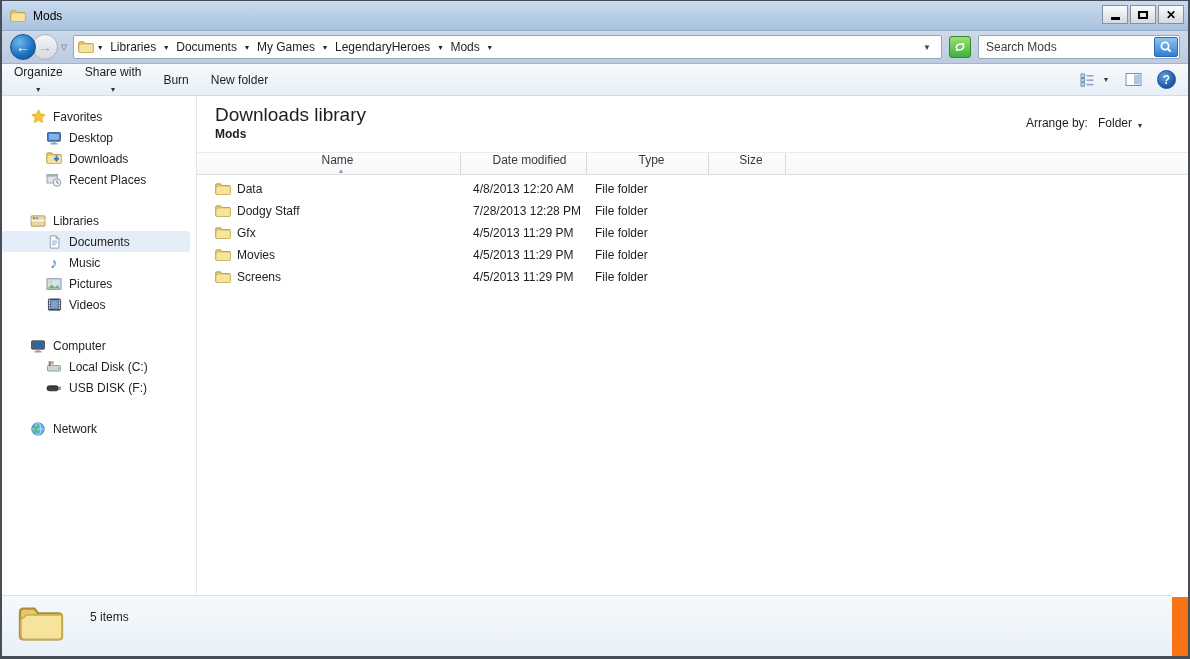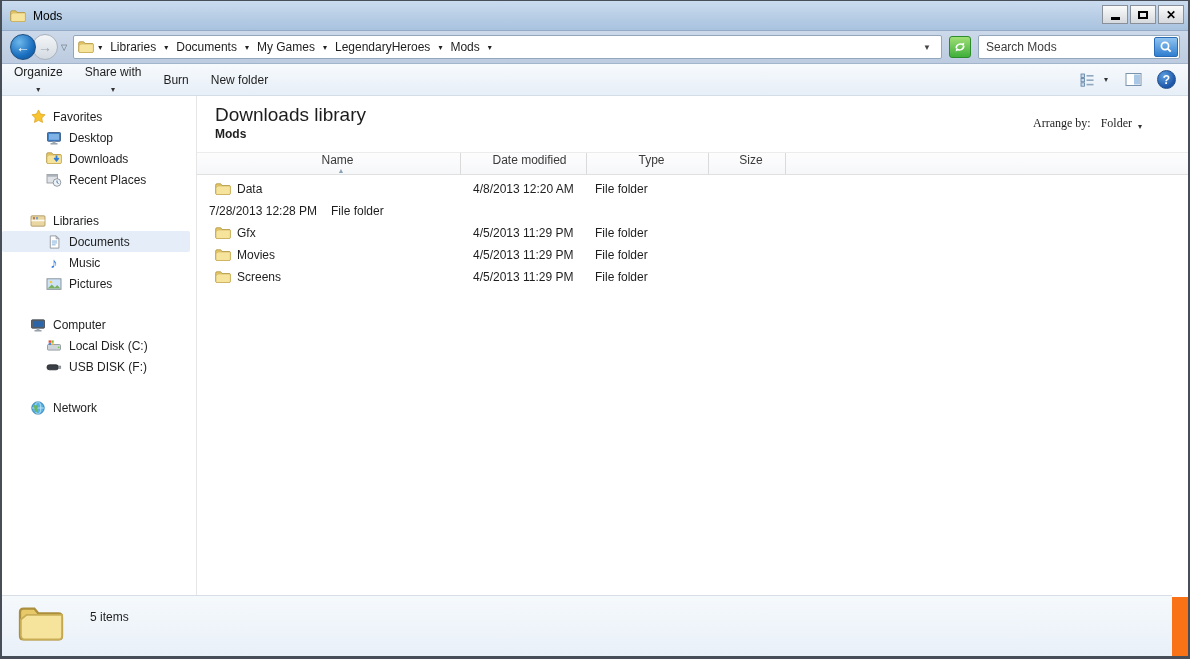--- a/index.html
+++ b/index.html
@@ -81,21 +81,21 @@
   .side-section { margin-bottom:20px; }
   .side-row { height:21px; display:flex; align-items:center; gap:7px; padding-left:28px; cursor:pointer; white-space:nowrap; }
   .side-row.child { padding-left:44px; }
   .side-row.selected { background:#e4edf8; border-radius:2px; margin-right:6px; }
   .side-row .ic { flex:none; display:flex; align-items:center; justify-content:center; width:16px; }
   .note-glyph { color:#2f7bd8; font-size:15px; line-height:1; }
   
   .content { flex:1; position:relative; }
   .lib-title { position:absolute; top:8px; left:18px; font-size:19px; color:#1c1c1c; }
   .lib-sub { position:absolute; top:31px; left:18px; font-weight:bold; }
-  .arrange { position:absolute; top:20px; right:46px; display:flex; align-items:center; gap:10px;font-family:Liberation Serif, serif; }
+  .arrange { position:absolute; top:20px; right:46px; display:flex; align-items:center; gap:10px; }
   .arrange-val { display:flex; align-items:flex-end; gap:6px; cursor:pointer; }
   .arrange-val .dd { font-size:8px; color:#333; }
   .cols {
     position:absolute; top:56px; left:0; right:0; height:23px; display:flex;
     background:linear-gradient(#fdfdfe,#f6f7f9); border-top:1px solid #ececec; border-bottom:1px solid #e0e0e0;
   }
   .hcell { display:flex; align-items:center; border-right:1px solid #dadada; color:#3a3a3a; cursor:pointer;flex-direction:column; }
   .col-name { width:264px; padding-left:18px; }
   .col-date { width:126px; padding-left:12px; }
   .col-type { width:122px; padding-left:8px; }
@@ -308,20 +308,37 @@
         <div class="side-row child">
           <span class="ic">
             <svg width="16" height="14" viewBox="0 0 16 14">
               <rect x="1" y="1.8" width="14" height="10.5" fill="#cfe3f7" stroke="#7f8b96" stroke-width="0.9"></rect>
               <circle cx="5" cy="5" r="1.3" fill="#f6c944"></circle>
               <path d="M1.6 11.6l4.2-4 3 2.8 2.4-2.4 3.2 3.6z" fill="#7cb05e"></path>
             </svg>
           </span>
           <span>Pictures</span>
         </div>
+        <div class="side-row child">
+          <span class="ic">
+            <svg width="15" height="15" viewBox="0 0 16 16">
+              <rect x="1.5" y="2" width="13" height="12" rx="1" fill="#3e4f66" stroke="#2b3a4d" stroke-width="0.8"></rect>
+              <rect x="4.4" y="3.4" width="7.2" height="9.2" fill="#7da2cc"></rect>
+              <rect x="2.2" y="3" width="1.4" height="1.6" fill="#fff"></rect>
+                <rect x="2.2" y="5.6" width="1.4" height="1.6" fill="#fff"></rect>
+              <rect x="2.2" y="8.2" width="1.4" height="1.6" fill="#fff"></rect>
+                <rect x="2.2" y="10.8" width="1.4" height="1.6" fill="#fff"></rect>
+              <rect x="12.4" y="3" width="1.4" height="1.6" fill="#fff"></rect>
+                <rect x="12.4" y="5.6" width="1.4" height="1.6" fill="#fff"></rect>
+              <rect x="12.4" y="8.2" width="1.4" height="1.6" fill="#fff"></rect>
+                <rect x="12.4" y="10.8" width="1.4" height="1.6" fill="#fff"></rect>
+            </svg>
+          </span>
+          <span>Videos</span>
+        </div>
       </div>
 
       <div class="side-section">
         <div class="side-row">
           <span class="ic">
             <svg width="16" height="16" viewBox="0 0 16 16">
               <rect x="1.5" y="2.8" width="13" height="8.4" rx="0.8" fill="#5a646f" stroke="#3c444d" stroke-width="0.8"></rect>
               <rect x="3" y="4.2" width="10" height="5.6" fill="#2c66a8"></rect>
               <rect x="6.5" y="11.4" width="3" height="1.7" fill="#9aa7b4"></rect>
               <rect x="4.5" y="13.1" width="7" height="1.4" fill="#8d99a6"></rect>
@@ -402,20 +419,26 @@
             <svg width="16" height="14" viewBox="0 0 16 14">
                 <use href="#folder16"></use>
               </svg>
             <span>Data</span>
           </div>
           <div class="col-date"><span>4/8/2013 12:20 AM</span></div>
           <div class="col-type"><span>File folder</span></div>
           <div class="col-size"><span></span></div>
         </div>
         <div class="frow">
+          <div class="col-name">
+            <svg width="16" height="14" viewBox="0 0 16 14">
+                <use href="#folder16"></use>
+              </svg>
+            <span>Dodgy Staff</span>
+          </div>
           <div class="col-date"><span>7/28/2013 12:28 PM</span></div>
           <div class="col-type"><span>File folder</span></div>
           <div class="col-size"><span></span></div>
         </div>
         <div class="frow">
           <div class="col-name">
             <svg width="16" height="14" viewBox="0 0 16 14">
                 <use href="#folder16"></use>
               </svg>
             <span>Gfx</span>

